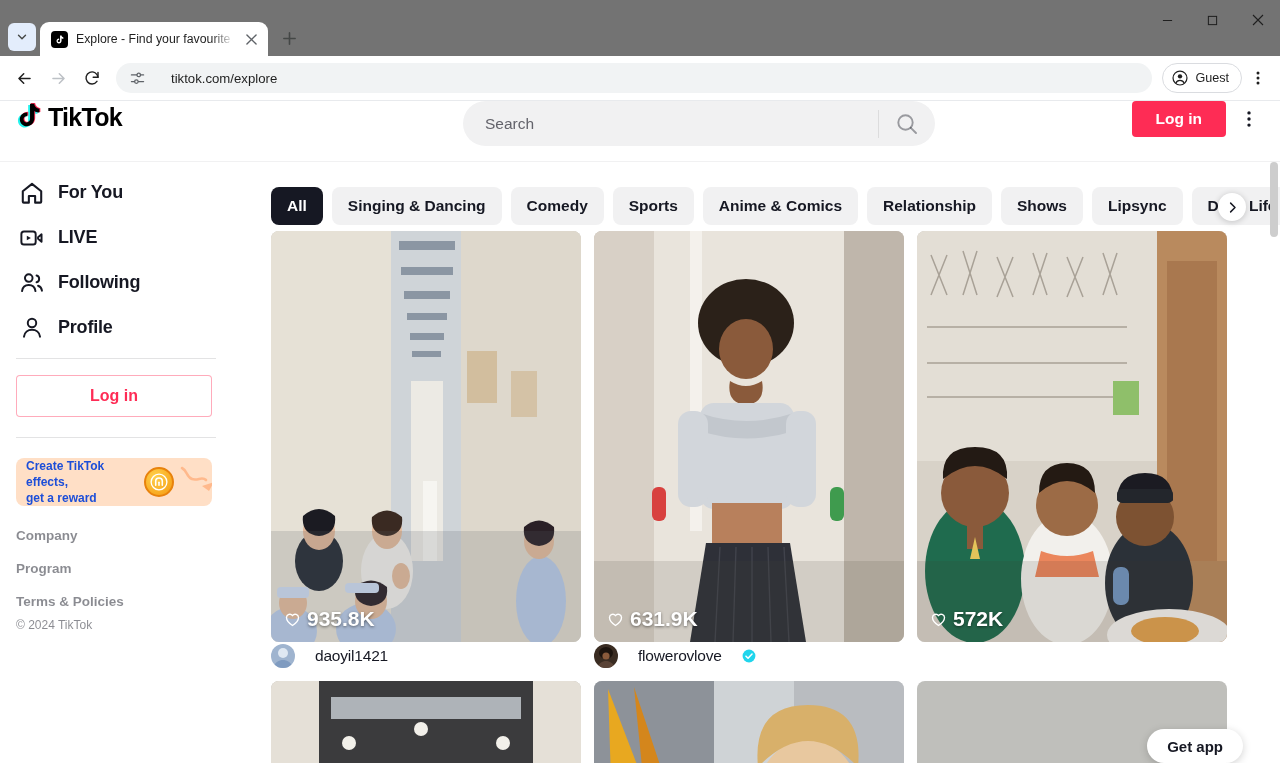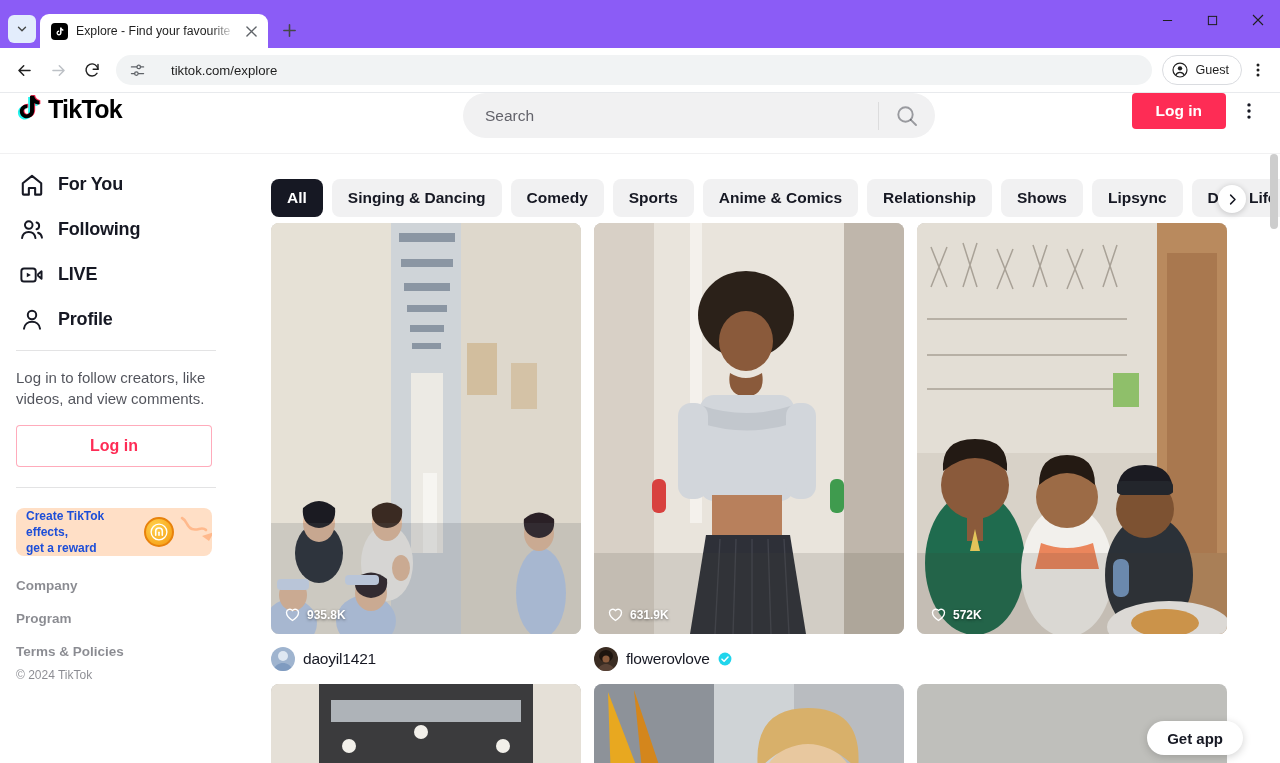--- a/index.html
+++ b/index.html
@@ -5,22 +5,22 @@
   * { box-sizing: border-box; margin: 0; padding: 0; }
   html, body {
     width: 1280px; height: 763px;
     font-family: "Liberation Sans", sans-serif;
     background: #ffffff;
     overflow: hidden;
   }
 
   
   .browser-tabstrip {
-    height: 48px;
-    background: #8b5cf6;
+    height: 56px;
+    background: #737373;
     display: flex;
     align-items: flex-end;
     padding-left: 4px;
     position: relative;
   }
   .tab-list-btn {
     width: 28px; height: 28px;
     margin: 0 4px 5px 4px;
     border-radius: 6px;
     background: #e3edfc;
@@ -396,30 +396,30 @@
     background: #d6d6d6;
   }
   .likes-badge {
     position: absolute;
     left: 13px;
     bottom: 11px;
     display: flex;
     align-items: center;
     gap: 6px;
     color: #fff;
-    font-size: 12px;
+    font-size: 21px;
     font-weight: bold;
     text-shadow: 0 1px 3px rgba(0,0,0,.5);
     z-index: 3;
   }
   .card-meta {
     display: flex;
     align-items: center;
-    gap: 8px;
-    padding-top: 13px;
+    gap: 20px;
+    padding-top: 2px;
   }
   .avatar {
     width: 24px; height: 24px;
     border-radius: 50%;
     flex-shrink: 0;
     overflow: hidden;
   }
   .author-name {
     font-size: 15.5px;
     color: #161823;
@@ -601,53 +601,52 @@
           <path d="M3.5 10.4L12 3.6l8.5 6.8V20a.9.9 0 0 1-.9.9h-4.7v-6.1H9.1v6.1H4.4a.9.9 0 0 1-.9-.9z" fill="none" stroke="#161823" stroke-width="1.9" stroke-linejoin="round"></path>
         </svg>
       </span>
       <span class="nav-label">For You</span>
     </div>
 
 
     <div class="nav-item">
       <span class="nav-icon">
         <svg width="26" height="26" viewBox="0 0 24 24">
+          <rect x="2.2" y="6" width="13.2" height="12" rx="2.4" fill="none" stroke="#161823" stroke-width="1.8"></rect>
+          <path d="M7.2 9.9l3.8 2.1-3.8 2.1z" fill="#161823"></path>
+          <path d="M17.6 11.2l3.2-2.6v6.8l-3.2-2.6z" fill="none" stroke="#161823" stroke-width="1.8" stroke-linejoin="round"></path>
+        </svg>
+      </span>
+      <span class="nav-label">LIVE</span>
+    </div>
+
+    <div class="nav-item">
+      <span class="nav-icon">
+        <svg width="26" height="26" viewBox="0 0 24 24">
           <circle cx="9" cy="7.4" r="3.5" fill="none" stroke="#161823" stroke-width="1.8"></circle>
           <path d="M2.8 19.4c.5-3.5 3.1-5.6 6.2-5.6s5.7 2.1 6.2 5.6" fill="none" stroke="#161823" stroke-width="1.8" stroke-linecap="round"></path>
           <path d="M16.2 5.1a3.2 3.2 0 0 1 0 6.2" fill="none" stroke="#161823" stroke-width="1.8" stroke-linecap="round"></path>
           <path d="M17.6 14.5c2 .6 3.3 2.3 3.6 4.6" fill="none" stroke="#161823" stroke-width="1.8" stroke-linecap="round"></path>
         </svg>
       </span>
       <span class="nav-label">Following</span>
-    </div>
-
-    <div class="nav-item">
-      <span class="nav-icon">
-        <svg width="26" height="26" viewBox="0 0 24 24">
-          <rect x="2.2" y="6" width="13.2" height="12" rx="2.4" fill="none" stroke="#161823" stroke-width="1.8"></rect>
-          <path d="M7.2 9.9l3.8 2.1-3.8 2.1z" fill="#161823"></path>
-          <path d="M17.6 11.2l3.2-2.6v6.8l-3.2-2.6z" fill="none" stroke="#161823" stroke-width="1.8" stroke-linejoin="round"></path>
-        </svg>
-      </span>
-      <span class="nav-label">LIVE</span>
     </div>
 
     <div class="nav-item">
       <span class="nav-icon">
         <svg width="26" height="26" viewBox="0 0 24 24">
           <circle cx="12" cy="7.4" r="3.9" fill="none" stroke="#161823" stroke-width="1.8"></circle>
           <path d="M4.6 20c.6-4 3.7-6.3 7.4-6.3s6.8 2.3 7.4 6.3" fill="none" stroke="#161823" stroke-width="1.8" stroke-linecap="round"></path>
         </svg>
       </span>
       <span class="nav-label">Profile</span>
     </div>
 
     <div class="side-divider"></div>
 
-    <p class="login-prompt">Log in to follow creators, like videos, and view comments.</p>
 
     <button class="side-login-btn">Log in</button>
 
     <div class="side-divider" style="margin-top:20px;"></div>
 
     <div class="effects-banner">
       <svg class="effects-deco" viewBox="0 0 40 36">
         <path d="M4 4c6 3 4 9 10 11s10-3 14 1" fill="none" stroke="#ffb98c" stroke-width="2.6" stroke-linecap="round"></path>
         <path d="M24 22l12-4-5 9z" fill="#ffb98c"></path>
       </svg>

